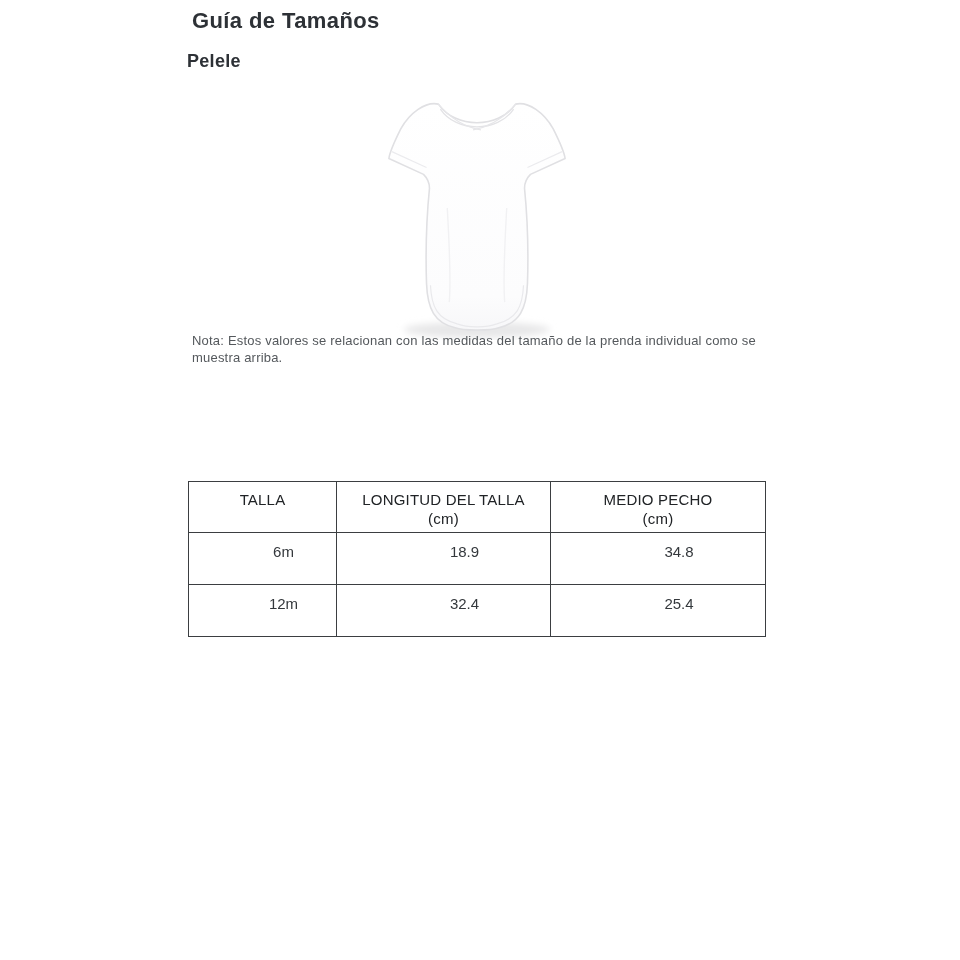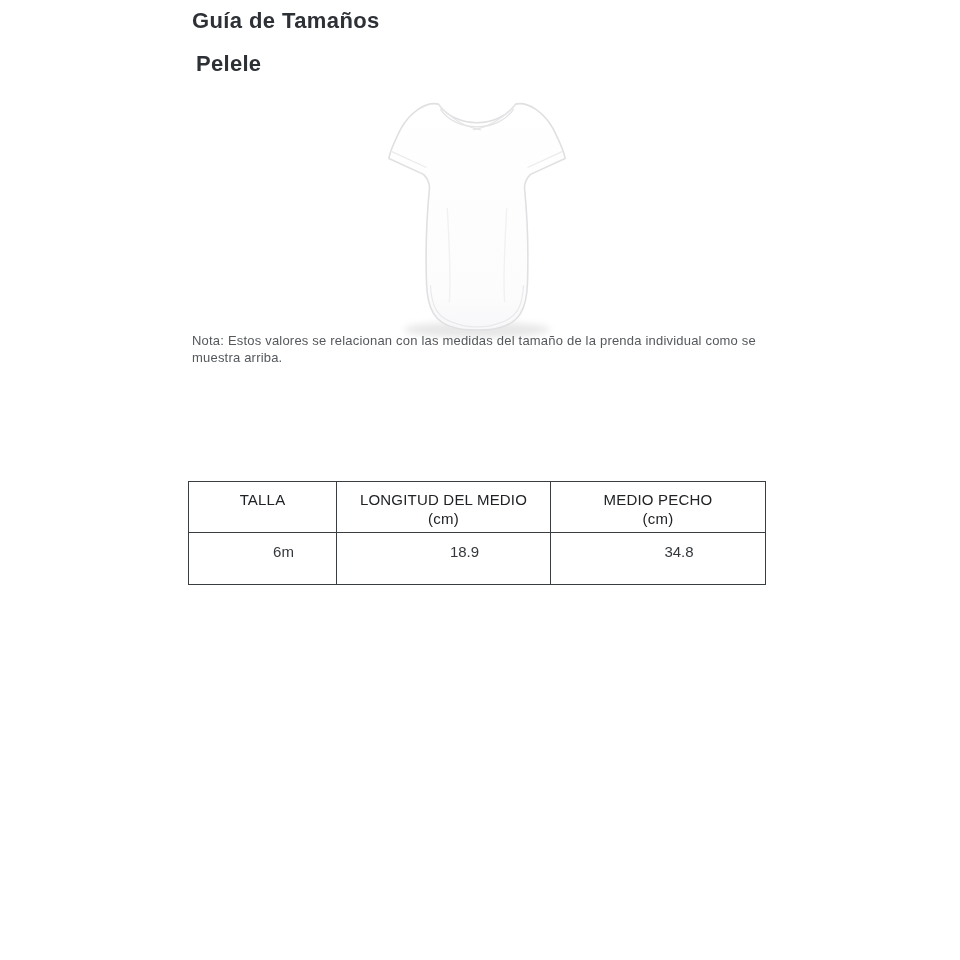--- a/index.html
+++ b/index.html
@@ -9,22 +9,22 @@
     position: relative;
     font-family: "Liberation Sans", sans-serif;
     overflow: hidden;
   }
   .page-title {
     position: absolute; left: 192px; top: 8px;
     font-size: 22px; font-weight: 700; color: #2d3136;
     letter-spacing: 0.4px;
   }
   .product-subtitle {
-    position: absolute; left: 196px; top: 51px;
-    font-size: 22px; font-weight: 700; color: #2d3136;
+    position: absolute; left: 187px; top: 51px;
+    font-size: 18px; font-weight: 700; color: #2d3136;
     letter-spacing: 0.3px;
   }
   .product-image-wrap {
     position: absolute; left: 378px; top: 88px;
     width: 198px; height: 252px;
   }
   .note-text {
     position: absolute; left: 192px; top: 332px;
     width: 578px;
     font-size: 13px; line-height: 17px;
@@ -120,29 +120,34 @@
       <col class="c2">
       <col class="c3">
     </colgroup>
   <thead>
     <tr>
       <th>
         <span class="th-label">TALLA</span>
 
       </th>
       <th>
-        <span class="th-label">LONGITUD DEL MEDIO</span>
+        <span class="th-label">LONGITUD DEL TALLA</span>
         <span class="th-unit">(cm)</span>
       </th>
       <th>
         <span class="th-label">MEDIO PECHO</span>
         <span class="th-unit">(cm)</span>
       </th>
     </tr>
   </thead>
   <tbody>
     <tr>
       <td>6m</td>
       <td>18.9</td>
       <td>34.8</td>
     </tr>
+    <tr>
+      <td>12m</td>
+      <td>32.4</td>
+      <td>25.4</td>
+    </tr>
   </tbody>
 </table>
 
 </body></html>

